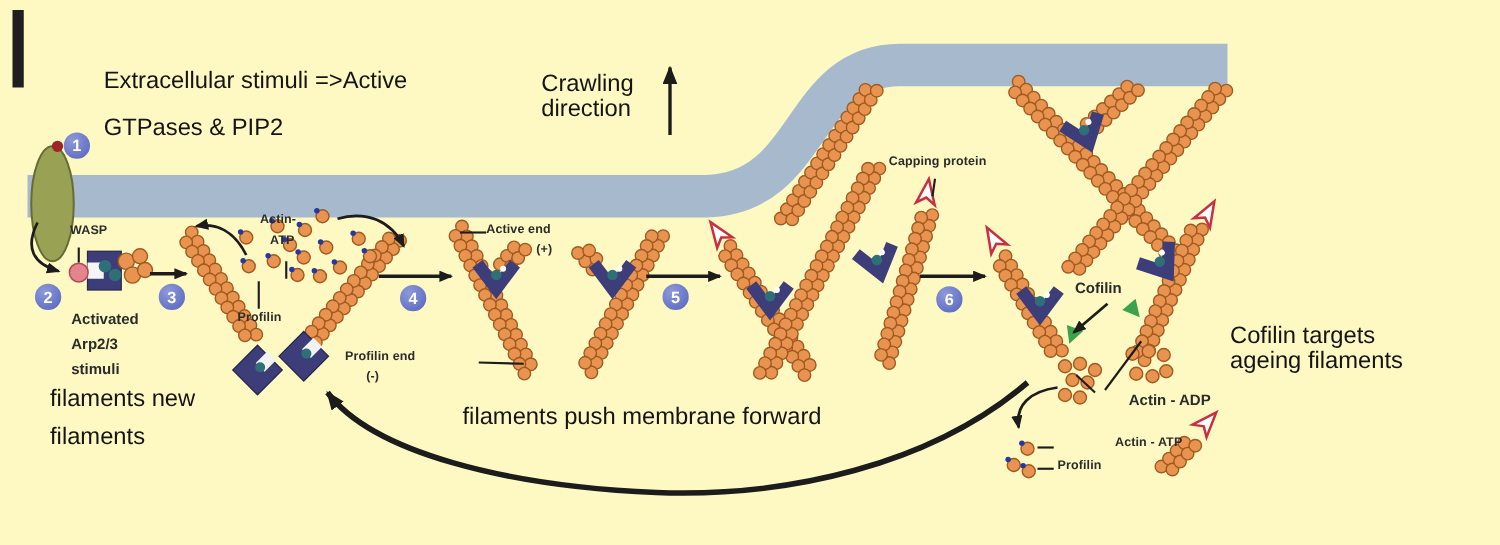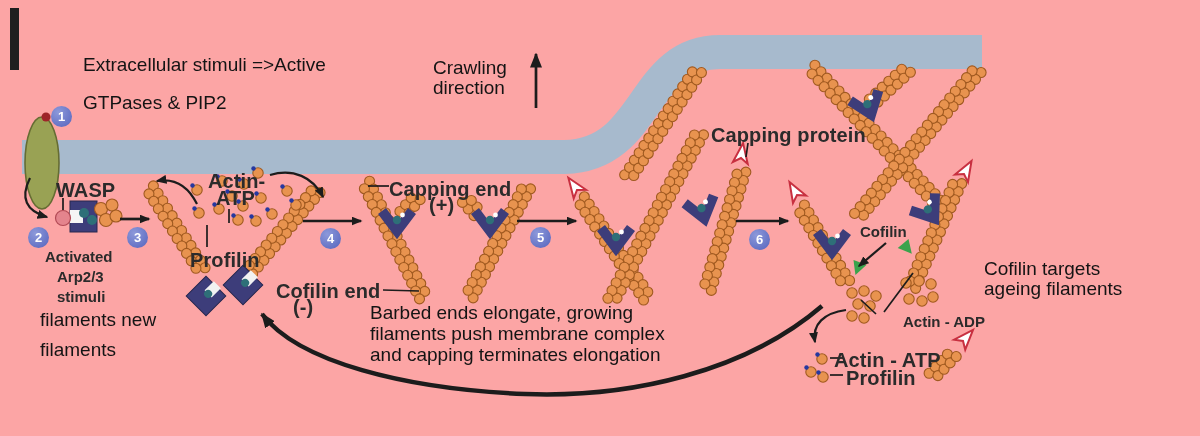--- a/index.html
+++ b/index.html
@@ -1,22 +1,22 @@
 <!DOCTYPE html>
 <html><head>
 <meta charset="utf-8">
 <style>
   html,body{margin:0;padding:0;background:#fff;}
-  #canvas{position:relative;width:1200px;height:436px;background:#fca5a5;overflow:hidden;
+  #canvas{position:relative;width:1200px;height:436px;background:#fef9c3;overflow:hidden;
           font-family:"Liberation Sans", sans-serif;color:#161616;}
   #fig{position:absolute;left:0;top:0;}
   .txt{position:absolute;white-space:nowrap;line-height:1.05;}
   .reg{font-size:19px;color:#141414;}
-  .bold{font-weight:700;font-size:20px;color:#2b2b2b;letter-spacing:.1px;}
-  .bold-lg{font-weight:700;font-size:15px;color:#2b2b2b;}
+  .bold{font-weight:700;font-size:10px;color:#2b2b2b;letter-spacing:.1px;}
+  .bold-lg{font-weight:700;font-size:12px;color:#2b2b2b;}
   .badge{position:absolute;width:21px;height:21px;border-radius:50%;
          background:radial-gradient(circle at 35% 30%, #8d99da, #5463bd);
          color:#fff;font-size:13px;font-weight:700;display:flex;align-items:center;justify-content:center;}
 </style>
 </head>
 <body>
 
 <div id="canvas">
   <svg id="fig" width="1200" height="436" viewBox="0 0 1200 436">
       <defs>
@@ -673,40 +673,38 @@
       <line x1="884" y1="312" x2="913" y2="273" stroke="#1c1c1c" stroke-width="1.7"></line>
       <line x1="830" y1="358" x2="843" y2="358" stroke="#1c1c1c" stroke-width="1.7"></line>
       <line x1="830" y1="375" x2="843" y2="375" stroke="#1c1c1c" stroke-width="1.7"></line>
     </svg>
 
   <div class="txt reg" style="left:83px;top:55px">Extracellular stimuli =&gt;Active</div>
   <div class="txt reg" style="left:83px;top:93px">GTPases &amp; PIP2</div>
   <div class="txt reg" style="left:433px;top:58px">Crawling</div>
   <div class="txt reg" style="left:433px;top:78px">direction</div>
   <div class="txt bold" style="left:56px;top:180px">WASP</div>
-  <div class="txt bold-lg" style="left:45px;top:249px">Activated</div>
+  <div class="txt bold-lg" style="left:57px;top:249px">Activated</div>
   <div class="txt bold-lg" style="left:57px;top:269px">Arp2/3</div>
   <div class="txt bold-lg" style="left:57px;top:289px">stimuli</div>
   <div class="txt reg" style="left:40px;top:310px">filaments new</div>
   <div class="txt reg" style="left:40px;top:340px">filaments</div>
   <div class="txt bold" style="left:208px;top:171px">Actin-</div>
   <div class="txt bold" style="left:216px;top:188px">ATP</div>
   <div class="txt bold" style="left:190px;top:250px">Profilin</div>
-  <div class="txt bold" style="left:389px;top:179px">Capping end</div>
+  <div class="txt bold" style="left:389px;top:179px">Active end</div>
   <div class="txt bold" style="left:429px;top:195px">(+)</div>
-  <div class="txt bold" style="left:276px;top:281px">Cofilin end</div>
+  <div class="txt bold" style="left:276px;top:281px">Profilin end</div>
   <div class="txt bold" style="left:293px;top:297px">(-)</div>
   <div class="txt bold" style="left:711px;top:125px">Capping protein</div>
   <div class="txt bold-lg" style="left:860px;top:224px">Cofilin</div>
   <div class="txt bold-lg" style="left:903px;top:314px">Actin - ADP</div>
-  <div class="txt bold" style="left:834px;top:350px">Actin - ATP</div>
+  <div class="txt bold" style="left:892px;top:350px">Actin - ATP</div>
   <div class="txt bold" style="left:846px;top:368px">Profilin</div>
-  <div class="txt reg" style="left:370px;top:303px">Barbed ends elongate, growing</div>
-  <div class="txt reg" style="left:370px;top:324px">filaments push membrane complex</div>
-  <div class="txt reg" style="left:370px;top:345px">and capping terminates elongation</div>
+  <div class="txt reg" style="left:370px;top:324px">filaments push membrane forward</div>
   <div class="txt reg" style="left:984px;top:259px">Cofilin targets</div>
   <div class="txt reg" style="left:984px;top:279px">ageing filaments</div>
 
   <div class="badge" style="left:51px;top:106px">1</div>
   <div class="badge" style="left:28px;top:227px">2</div>
   <div class="badge" style="left:127px;top:227px">3</div>
   <div class="badge" style="left:320px;top:228px">4</div>
   <div class="badge" style="left:530px;top:227px">5</div>
   <div class="badge" style="left:749px;top:229px">6</div>
 </div>

